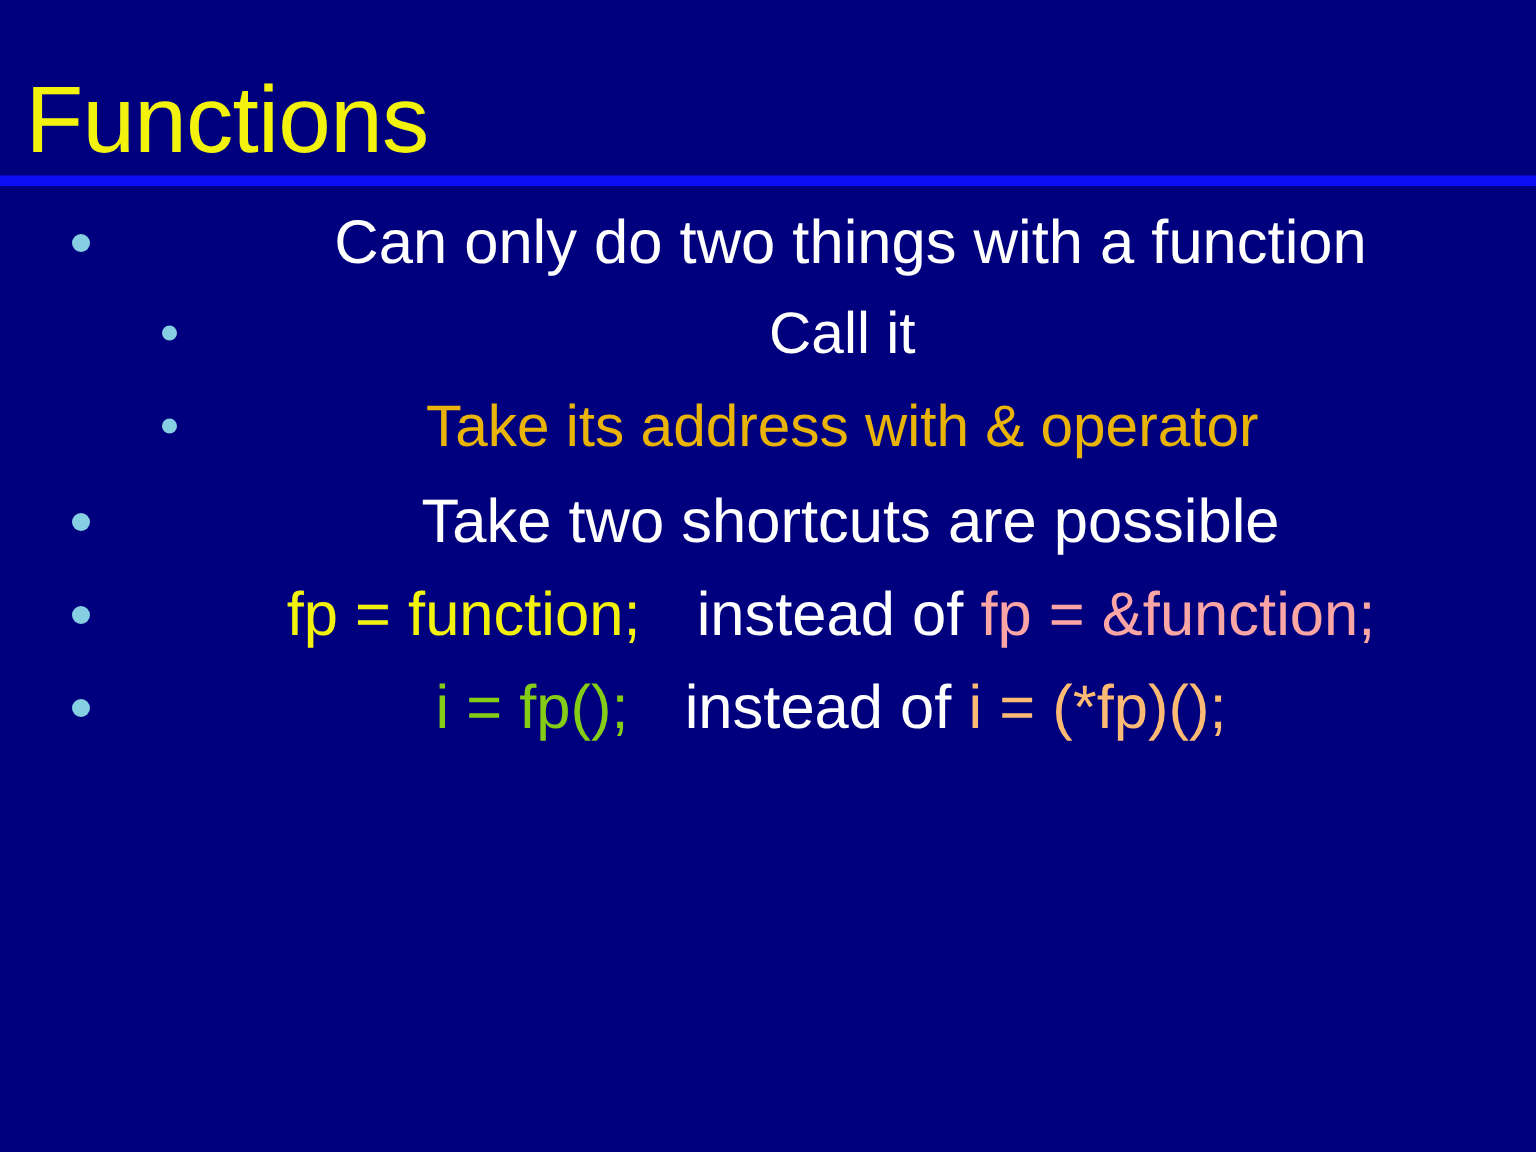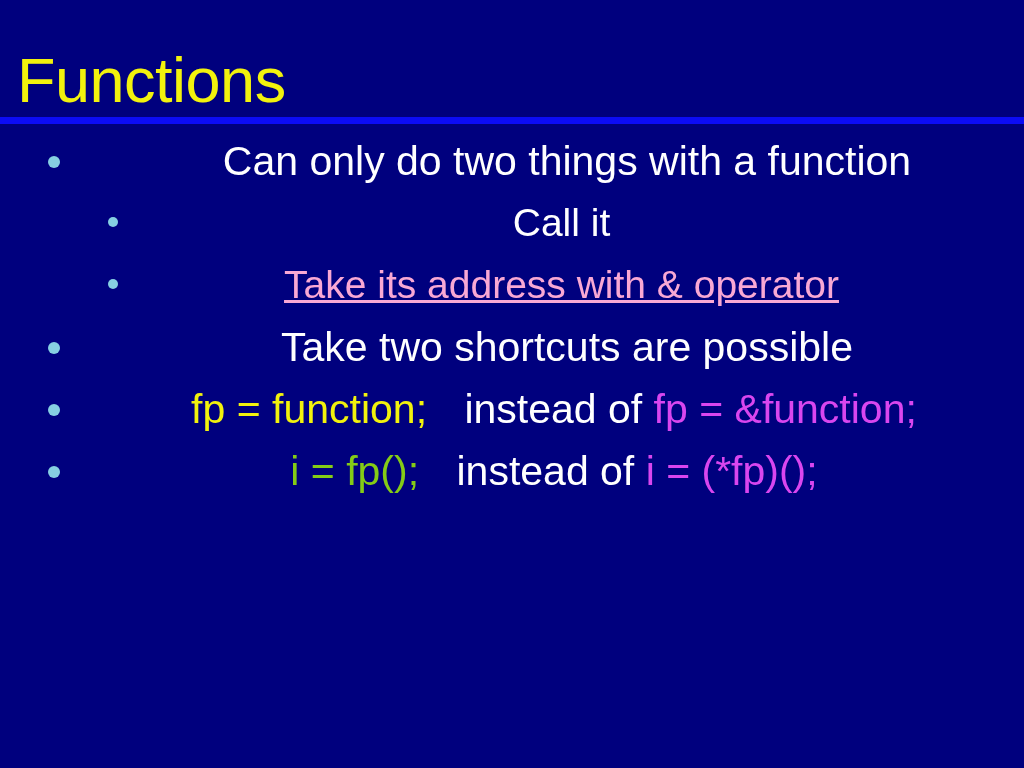--- a/index.html
+++ b/index.html
@@ -133,29 +133,29 @@
       <div class="bullet-row level-1">
         <span class="dot" style="background: rgb(134, 207, 226);"></span>
         <span class="line-text"><span class="plain" style="color: rgb(255, 255, 255);">Can only do two things with a function</span></span>
       </div>
       <div class="bullet-row level-2">
         <span class="dot" style="background: rgb(134, 207, 226);"></span>
         <span class="line-text"><span class="plain" style="color: rgb(255, 255, 255);">Call it</span></span>
       </div>
       <div class="bullet-row level-2">
         <span class="dot" style="background: rgb(134, 207, 226);"></span>
-        <span class="line-text"><span class="plain" style="color: #f9a8d4; text-decoration: underline;">Take its address with &amp; operator</span></span>
+        <span class="line-text"><span class="plain" style="color: #eab308;">Take its address with &amp; operator</span></span>
       </div>
       <div class="bullet-row level-1">
         <span class="dot" style="background: rgb(134, 207, 226);"></span>
         <span class="line-text"><span class="plain" style="color: rgb(255, 255, 255);">Take two shortcuts are possible</span></span>
       </div>
       <div class="bullet-row level-1">
         <span class="dot" style="background: rgb(134, 207, 226);"></span>
-        <span class="line-text"><span class="code" style="color: rgb(242, 242, 13);">fp = function;</span><span class="plain" style="color: rgb(255, 255, 255);"> instead of </span><span class="code" style="color: #d946ef;">fp = &amp;function;</span></span>
+        <span class="line-text"><span class="code" style="color: rgb(242, 242, 13);">fp = function;</span><span class="plain" style="color: rgb(255, 255, 255);"> instead of </span><span class="code" style="color: #fca5a5;">fp = &amp;function;</span></span>
       </div>
       <div class="bullet-row level-1">
         <span class="dot" style="background: rgb(134, 207, 226);"></span>
-        <span class="line-text"><span class="code" style="color: #84cc16;">i = fp();</span><span class="plain" style="color: rgb(255, 255, 255);"> instead of </span><span class="code" style="color: #d946ef;">i = (*fp)();</span></span>
+        <span class="line-text"><span class="code" style="color: #84cc16;">i = fp();</span><span class="plain" style="color: rgb(255, 255, 255);"> instead of </span><span class="code" style="color: #fdba74;">i = (*fp)();</span></span>
       </div>
     </div>
 
 </div>
 
 </body></html>

